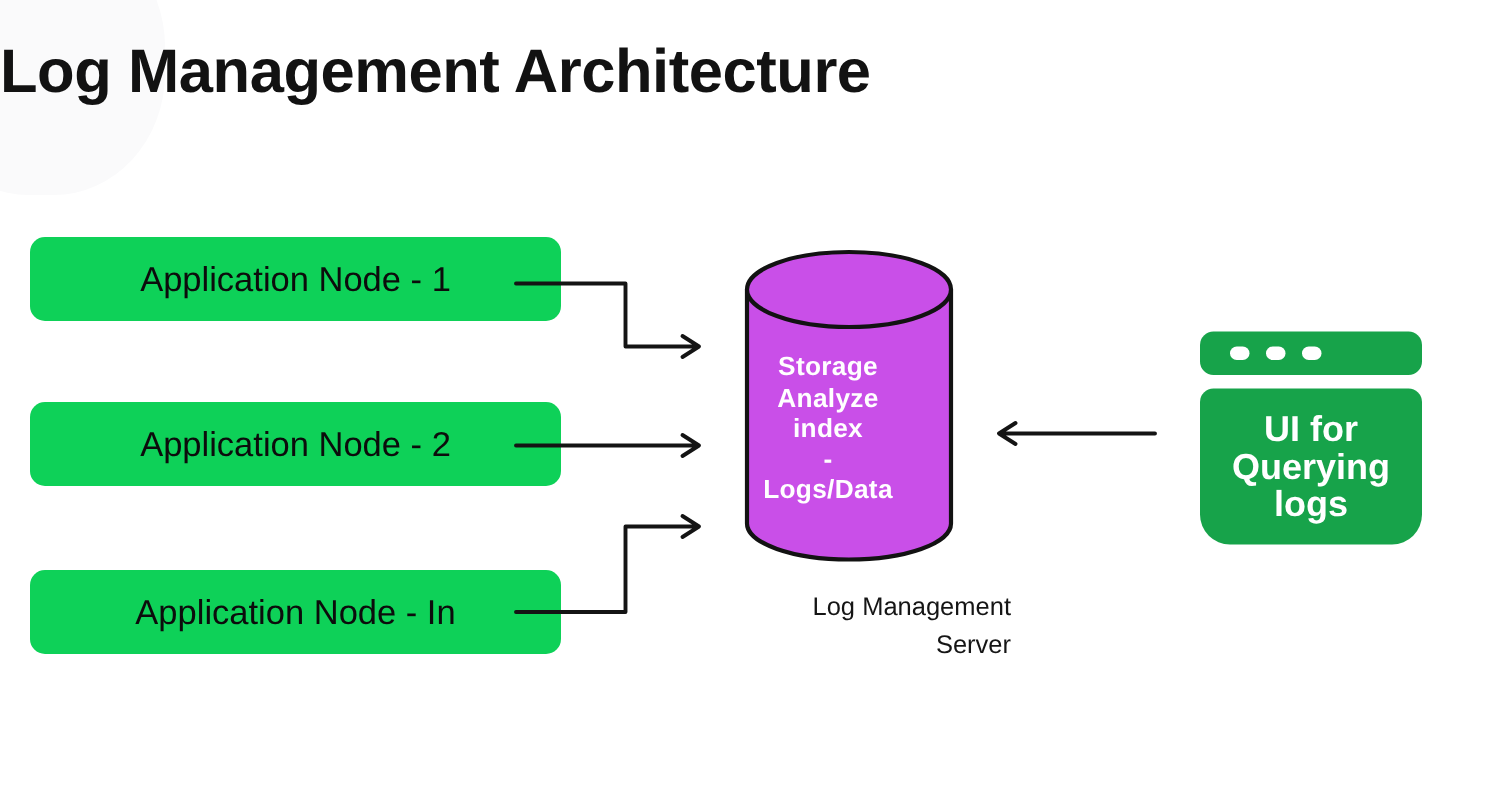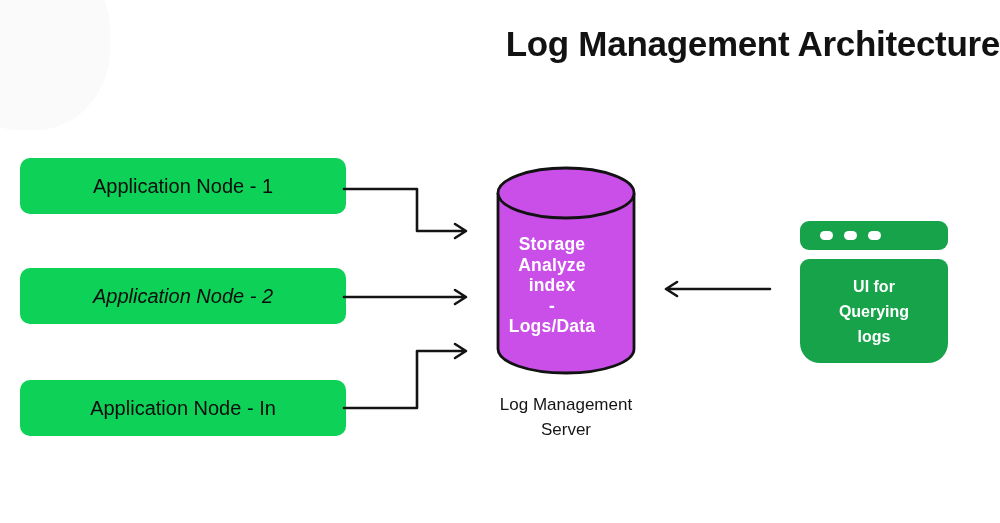--- a/index.html
+++ b/index.html
@@ -23,42 +23,42 @@
     height: 180px;
     background: #fafafb;
     border-radius: 45%;
   }
   .title {
     position: absolute;
     left: 0;
     top: 24px;
     width: 100%;
     margin: 0;
-    text-align: right;
-    font-size: 35px;
+    text-align: left;
+    font-size: 41px;
     font-weight: bold;
     letter-spacing: -0.3px;
     color: #121212;
   }
   .node {
     position: absolute;
     left: 20px;
-    width: 326px;
+    width: 354px;
     height: 56px;
     background: var(--node-green, #0ed158);
     border-radius: 10px;
     display: flex;
     align-items: center;
     justify-content: center;
-    font-size: 20px;
+    font-size: 23px;
     font-weight: 500;
     color: var(--text-on-green, #0c0c0c);
   }
   .node1 { top: 158px; }
-  .node2 { top: 268px; font-style: italic; }
+  .node2 { top: 268px; }
   .node3 { top: 380px; }
 
   .layer {
     position: absolute;
     left: 0;
     top: 0;
     pointer-events: none;
   }
   .connector {
     fill: none;
@@ -93,21 +93,21 @@
     text-align: center;
     font-size: 18px;
     font-weight: 600;
     color: var(--ink, #141414);
   }
   .server-caption {
     position: absolute;
     left: 458px;
     top: 392px;
     width: 216px;
-    text-align: center;
+    text-align: right;
     white-space: pre-line;
     font-size: 17px;
     line-height: 25px;
     font-weight: 500;
     color: #151515;
   }
   .ui-window {
     position: absolute;
     left: 800px;
     top: 221px;
@@ -132,21 +132,21 @@
   .ui-body {
     margin-top: 9px;
     height: 104px;
     border-radius: 9px 9px 20px 20px;
     background: var(--ui-green, #17a34a);
     display: flex;
     align-items: center;
     justify-content: center;
     text-align: center;
     white-space: pre-line;
-    font-size: 16px;
+    font-size: 24px;
     line-height: 25px;
     font-weight: bold;
     color: #ffffff;
   }
 </style>
 </head>
 <body>
 
 <div class="stage">
 

